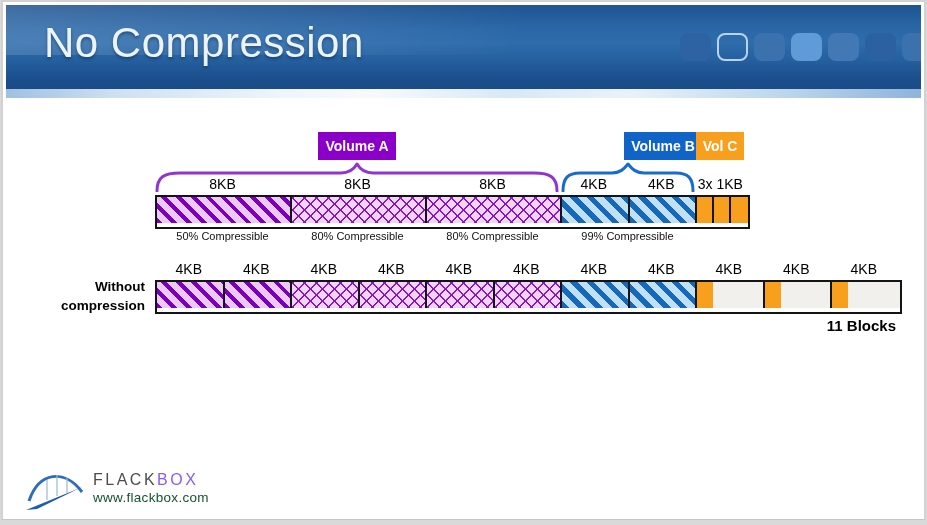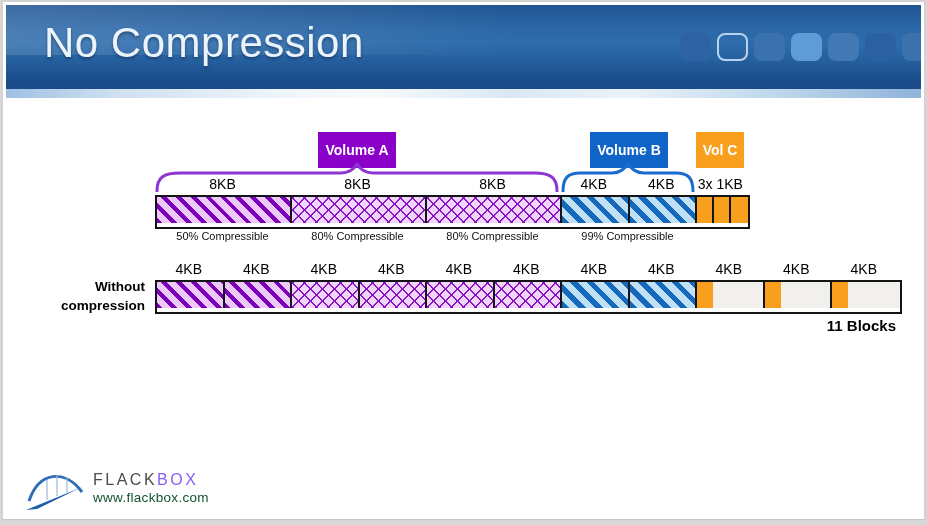--- a/index.html
+++ b/index.html
@@ -14,24 +14,24 @@
     background:linear-gradient(105deg,rgba(255,255,255,.14) 0%,rgba(255,255,255,.05) 55%,rgba(255,255,255,0) 80%);}
   .page-title{position:absolute;left:38px;top:14px;font-size:42px;color:#ebf3fb;
     letter-spacing:.5px;text-shadow:0 2px 3px rgba(10,30,60,.45);}
   .tiles{position:absolute;right:-12px;top:28px;display:flex;gap:6px;}
   .tile{width:31px;height:28px;border-radius:8px;flex:0 0 auto;}
   .tile-outline{background:transparent;border:2px solid #b9d3ee;box-sizing:border-box;}
   .header-band{position:absolute;left:3px;right:3px;top:87px;height:9px;
     background:linear-gradient(to right,#9fc0e2 0%,#cfe0f1 12%,#eef5fb 30%,#f7fafd 40%,#d9e8f5 55%,#eaf2f9 68%,#bcd6ec 85%,#8fb3da 100%);}
 
   
-  .vol-box{position:absolute;height:36px;display:flex;align-items:center;justify-content:center;
+  .vol-box{position:absolute;height:28px;display:flex;align-items:center;justify-content:center;
     color:#fff;font-weight:bold;font-size:14px;top:130px;}
   #vol-a{left:315px;width:78px;}
-  #vol-b{left:587px;width:78px;}
+  #vol-b{left:621px;width:78px;}
   #vol-c{left:693px;width:48px;}
   .brace{position:absolute;top:160px;height:30px;}
   #brace-a{left:151px;width:406px;}
   #brace-b{left:557px;width:136px;}
 
   .label-row{position:absolute;left:152px;display:flex;height:19px;}
   #row1-top{top:171px;}
   #row2-top{top:256px;}
   .kb-cell{display:flex;align-items:flex-end;justify-content:center;font-size:14px;color:#000;white-space:nowrap;}
 

